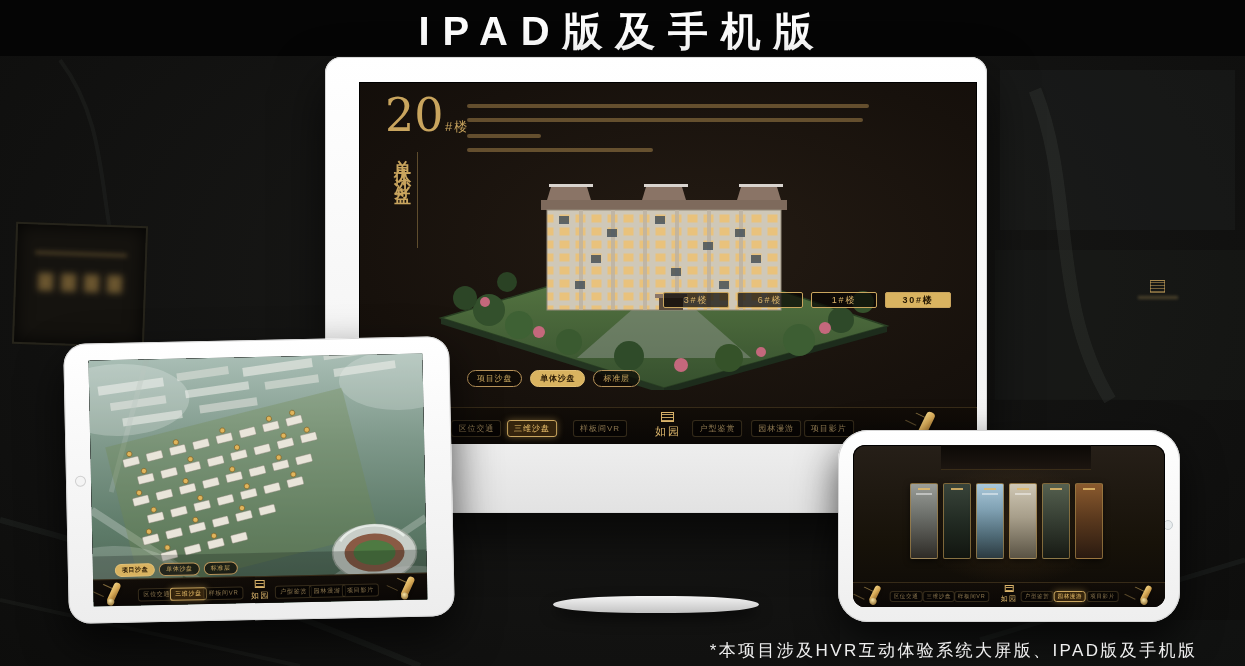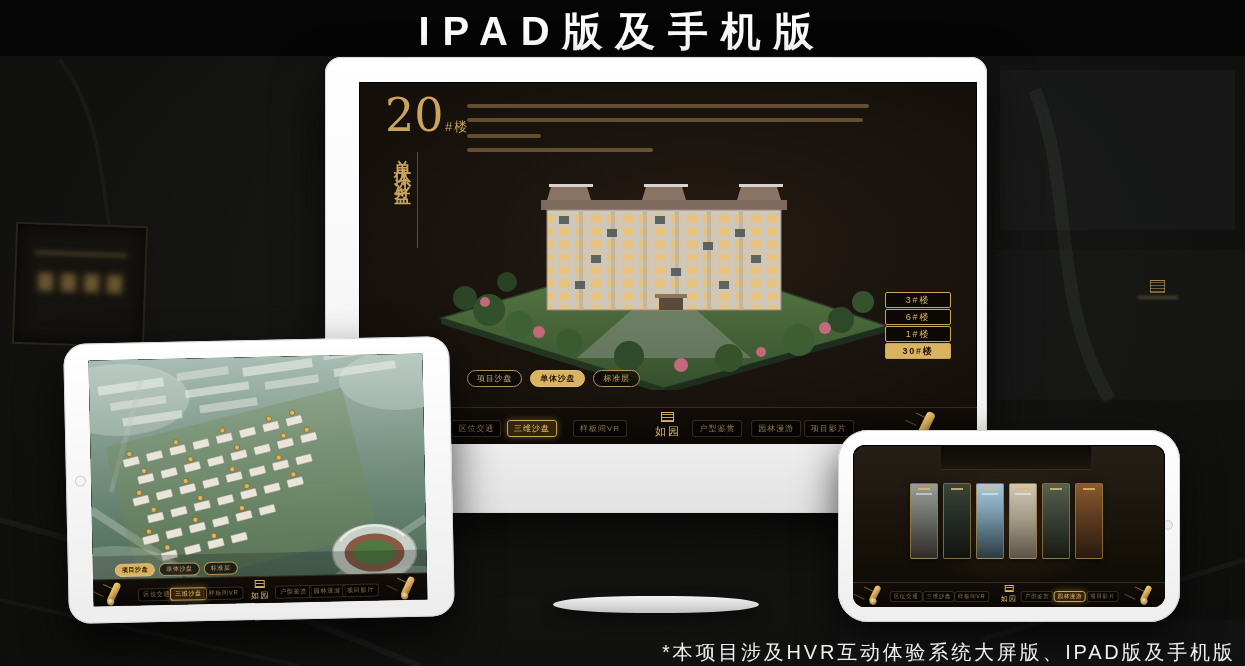--- a/index.html
+++ b/index.html
@@ -25,21 +25,21 @@
   
   .header{position:absolute;left:0;top:0;width:100%;height:56px;background:#050505;}
   .header .title{
     position:absolute;left:0;top:4px;width:100%;text-align:center;
     color:#fdfdfd;font-size:40px;font-weight:bold;letter-spacing:.32em;
     font-family:"Liberation Sans", sans-serif;
   }
 
   
   .footnote{position:absolute;left:662px;top:639px;width:583px;color:#efefef;
-    font-size:20px;letter-spacing:.14em;white-space:nowrap;}
+    font-size:17px;letter-spacing:.14em;white-space:nowrap;text-align:center;}
 
   
   .scroll-icon{position:absolute;width:9px;height:30px;border-radius:4px;
     background:linear-gradient(105deg,#f2d486 0%,#d8ab58 45%,#8a5f22 100%);
     transform:rotate(26deg);box-shadow:0 1px 3px rgba(0,0,0,.7);}
   .scroll-icon::after{content:"";position:absolute;bottom:-2px;left:1px;width:7px;height:7px;border-radius:50%;
     background:radial-gradient(circle at 35% 35%,#f8e4a6,#7a5418);}
   .scroll-icon::before{content:"";position:absolute;top:7px;left:-13px;width:12px;height:10px;
     border-top:1px solid rgba(222,184,104,.55);border-bottom:1px solid rgba(222,184,104,.35);transform:skewX(-30deg);}
   .scroll-icon.sm{width:7px;height:22px;}
@@ -91,21 +91,21 @@
   .monitor .base{position:absolute;left:228px;top:539px;width:206px;height:17px;border-radius:50%/60%;
     background:linear-gradient(180deg,#f4f4f4,#c2c2c2);box-shadow:0 6px 14px rgba(0,0,0,.55);}
 
   
   .headline-no{position:absolute;left:26px;top:6px;color:#c9a55e;font-family:"DejaVu Serif", serif;font-size:46px;}
   .headline-unit{position:absolute;left:86px;top:36px;color:#c9a55e;font-size:13px;letter-spacing:2px;}
   .headline-vert{position:absolute;left:32px;top:64px;color:#c9a55e;font-size:17px;
     writing-mode:vertical-rl;letter-spacing:9px;font-weight:bold;}
   .headline-rule{position:absolute;left:58px;top:70px;width:1px;height:96px;background:rgba(201,165,94,.4);}
   .desc-line{position:absolute;height:3.5px;background:rgba(192,152,86,.45);border-radius:2px;}
-  .floor-col{position:absolute;right:26px;top:210px;display:flex;flex-direction:column;gap:1px;}
+  .floor-col{position:absolute;right:26px;top:210px;display:flex;flex-direction:row;gap:8px;}
   .floor-btn{width:64px;height:14px;line-height:14px;text-align:center;font-size:9px;letter-spacing:.2em;
     color:#d9b36a;background:rgba(8,6,3,.72);border:1px solid #c9a55e;border-radius:2px;}
   .floor-btn.active{background:#d9b360;color:#241703;font-weight:bold;}
   .m-subtabs{position:absolute;left:108px;top:288px;display:flex;gap:8px;}
   .m-subtabs .subtab{font-size:8px;padding:2px 9px;}
   .t-subtabs{position:absolute;left:22px;bottom:29px;display:flex;gap:4px;}
   .t-subtabs .subtab{font-size:6px;padding:1px 6px;}
 
   
   .tablet{position:absolute;left:66px;top:340px;width:386px;height:280px;transform:rotate(-1.2deg);}

